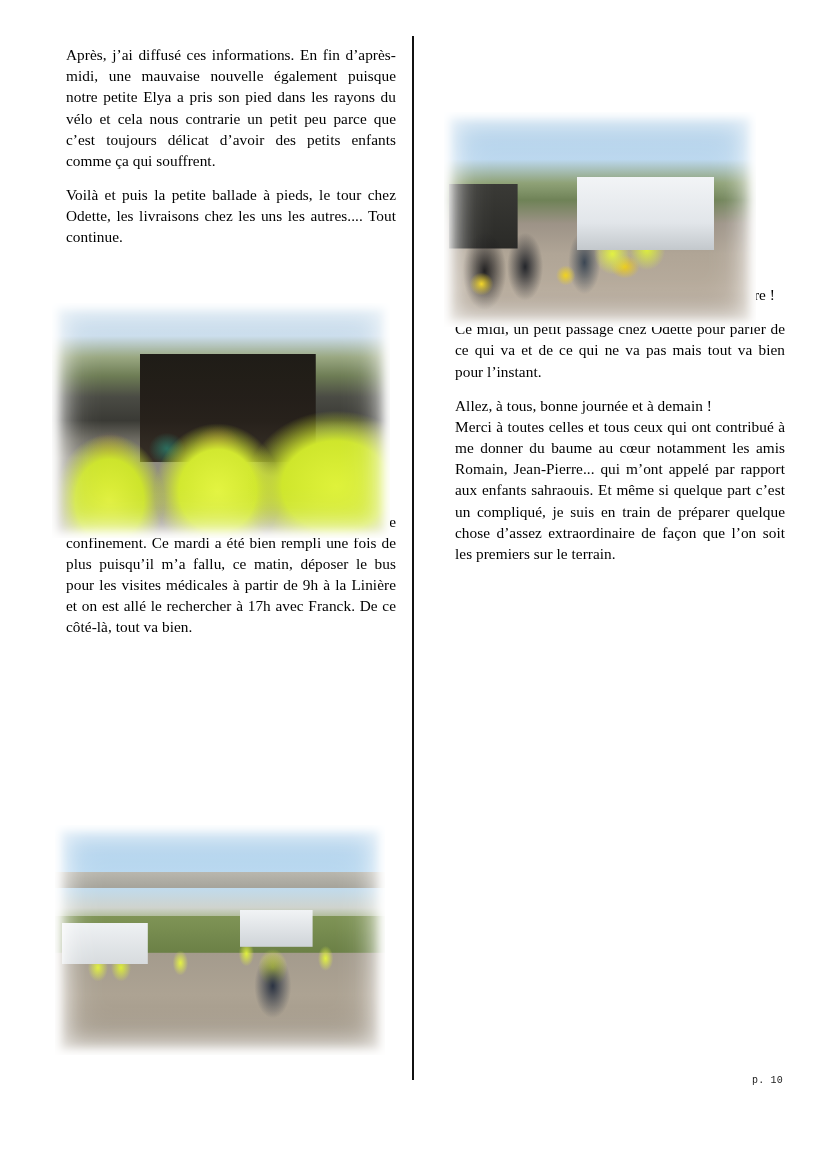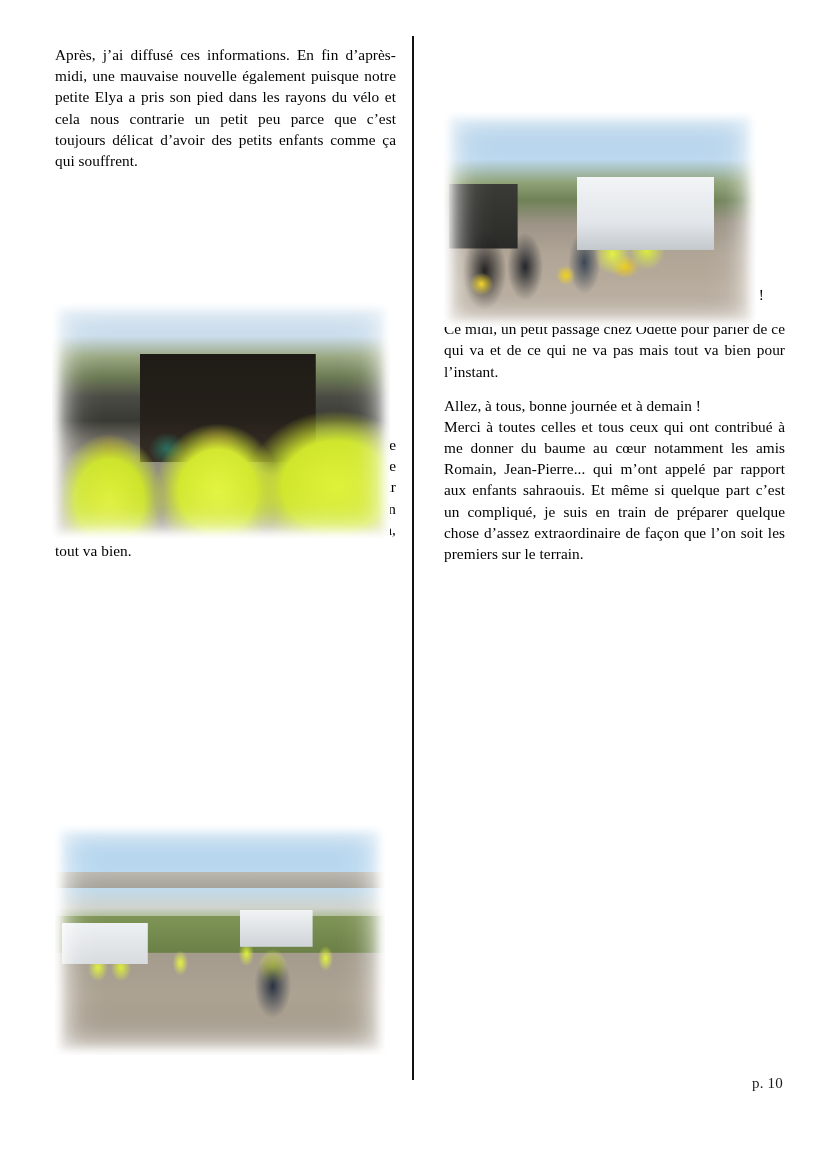--- a/index.html
+++ b/index.html
@@ -36,21 +36,21 @@
 
   
   .col {
     position: absolute;
     top: 44px;
   }
   .col-left  { left: 48px;  width: 348px; }
   .col-right { left: 437px; width: 348px; }
 
   p.para {
-    margin: 0 0 13px 7px;
+    margin: 0 0 13px 18px;
     font-size: 15.3px;
     line-height: 1.385;
     text-align: justify;
     text-justify: inter-word;
     hyphens: none;
     letter-spacing: 0.05px;
   }
   p.para.indent { text-indent: 44px; }
   p.para.last { margin-bottom: 0; }
 
@@ -231,37 +231,38 @@
       0 47%,
       0 22%,
       0 0;
   }
 
   
   .page-number {
     position: absolute;
     right: 44px;
     top: 1075px;
-    font-size: 15px;
+    font-size: 10px;
     color: #1a1a1a;
-    font-family: Liberation Serif, serif;
+    font-family: Liberation Mono, monospace;
     letter-spacing: 0.2px;
   }
 </style>
 </head>
 <body>
 
 <div class="page">
 
   <div class="divider"></div>
 
   <div class="col col-left">
 
     <p class="para">Après, j’ai diffusé ces informations. En fin d’après-midi, une mauvaise nouvelle également puisque notre petite Elya a pris son pied dans les rayons du vélo et cela nous contrarie un petit peu parce que c’est toujours délicat d’avoir des petits enfants comme ça qui souffrent.</p>
 
+    <p class="para">Voilà et puis la petite ballade à pieds, le tour chez Odette, les livraisons chez les uns les autres.... Tout continue.</p>
 
     <div style="height:250px;"></div>
 
     <p class="para indent">Mardi 7 avril, c’est une journée nouvelle de confinement. Ce mardi a été bien rempli une fois de plus puisqu’il m’a fallu, ce matin, déposer le bus pour les visites médicales à partir de 9h à la Linière et on est allé le rechercher à 17h avec Franck. De ce côté-là, tout va bien.</p>
 
 
   </div>
 
   <div class="col col-right">
 

